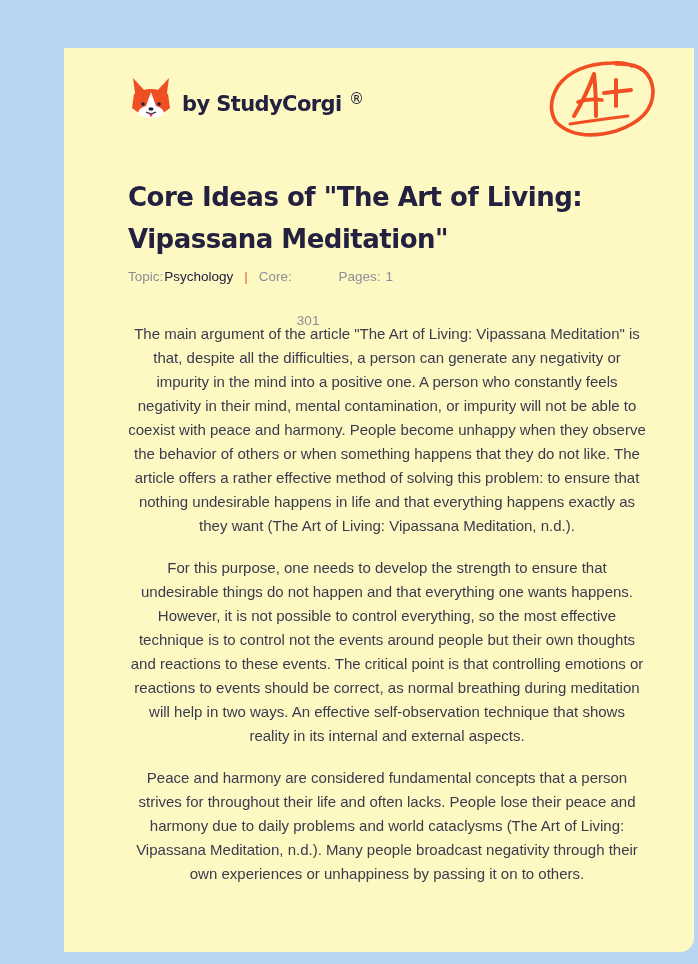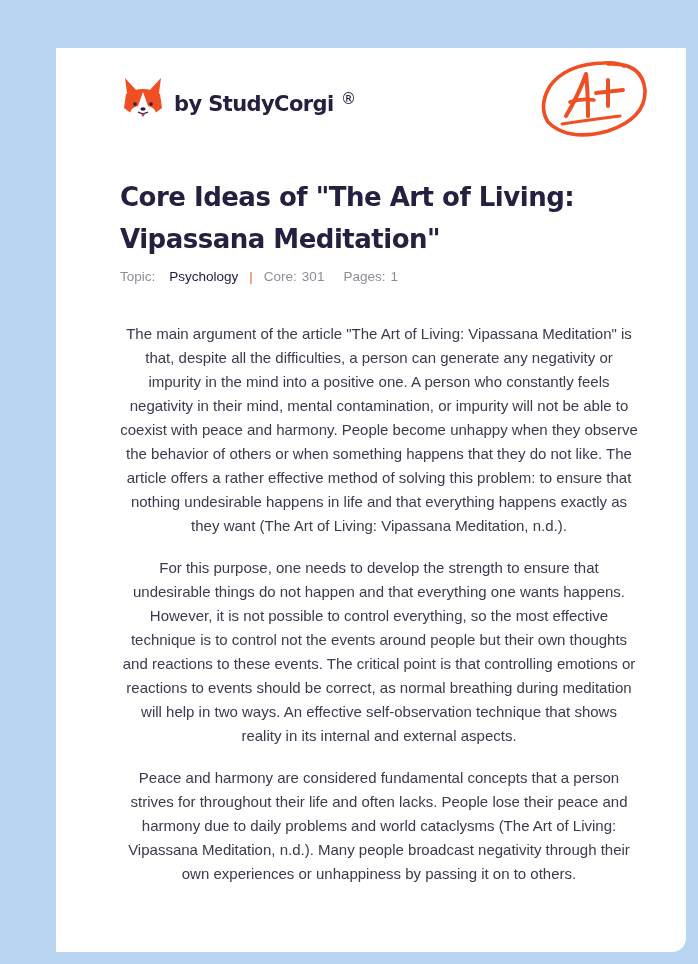--- a/index.html
+++ b/index.html
@@ -3,23 +3,23 @@
   <meta charset="utf-8">
   <style>
     html, body { margin: 0; padding: 0; }
     body {
       width: 698px; height: 964px; overflow: hidden;
       background: #b8d5f2;
       font-family: "Liberation Sans", "DejaVu Sans", sans-serif;
       position: relative;
     }
     .card {
-      position: absolute; left: 56px; top: 48px;
+      position: absolute; left: 64px; top: 48px;
       width: 630px; height: 904px;
-      background: #ffffff;
+      background: #fef9c3;
       border-radius: 0 0 14px 0;
       overflow: hidden;
     }
     .logo {
       position: absolute; left: 66px; top: 28px;
       display: flex; align-items: center;
     }
     .logo svg { display: block; }
     .brand {
       position: absolute; left: 118px; top: 44px;
@@ -40,23 +40,23 @@
       margin: 0;
       font-family: "DejaVu Sans", sans-serif;
       font-weight: bold; font-size: 26px; line-height: 42px;
       color: #23213f; letter-spacing: -0.5px;
     }
     .meta {
       position: absolute; left: 64px; top: 221px;
       font-size: 13.5px; color: #8d8d98;
       display: flex; align-items: flex-start; white-space: nowrap;
     }
-    .meta .topic-value { color: #23213f; margin-left: 14px; }
+    .meta .topic-value { color: #23213f; margin-left: 1px; }
     .meta .sep { color: #e2622f; margin: 0 11px; }
-    .meta .words-value { margin-left: 5px; }
+    .meta .words-value { margin-left: 5px; margin-top: 44px; }
     .meta .pages-label { margin-left: 19px; }
     .meta .pages-value { margin-left: 5px; }
     .body {
       position: absolute; left: 64px; top: 266px; width: 518px;
     }
     .body p {
       margin: 8px 0 18px 0;
       font-size: 15px; line-height: 24px;
       color: #3b3a4e;
       text-align: center;

